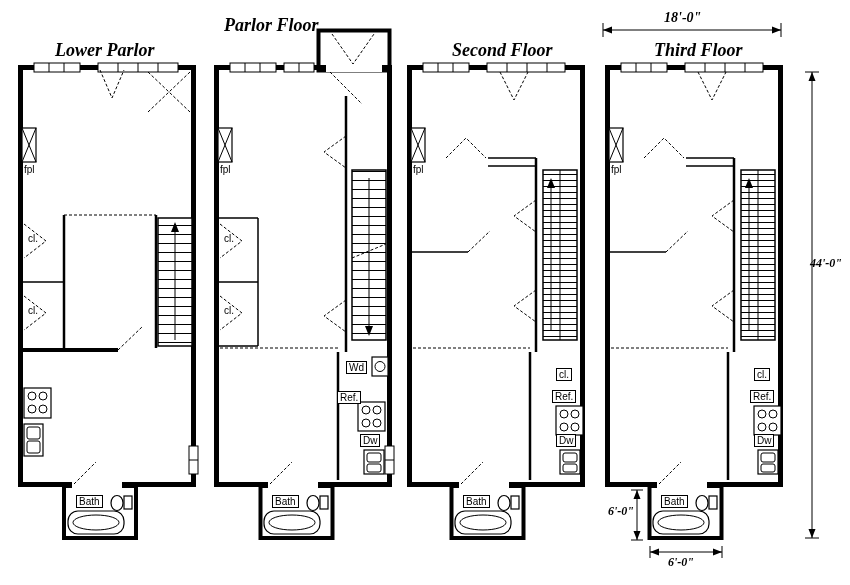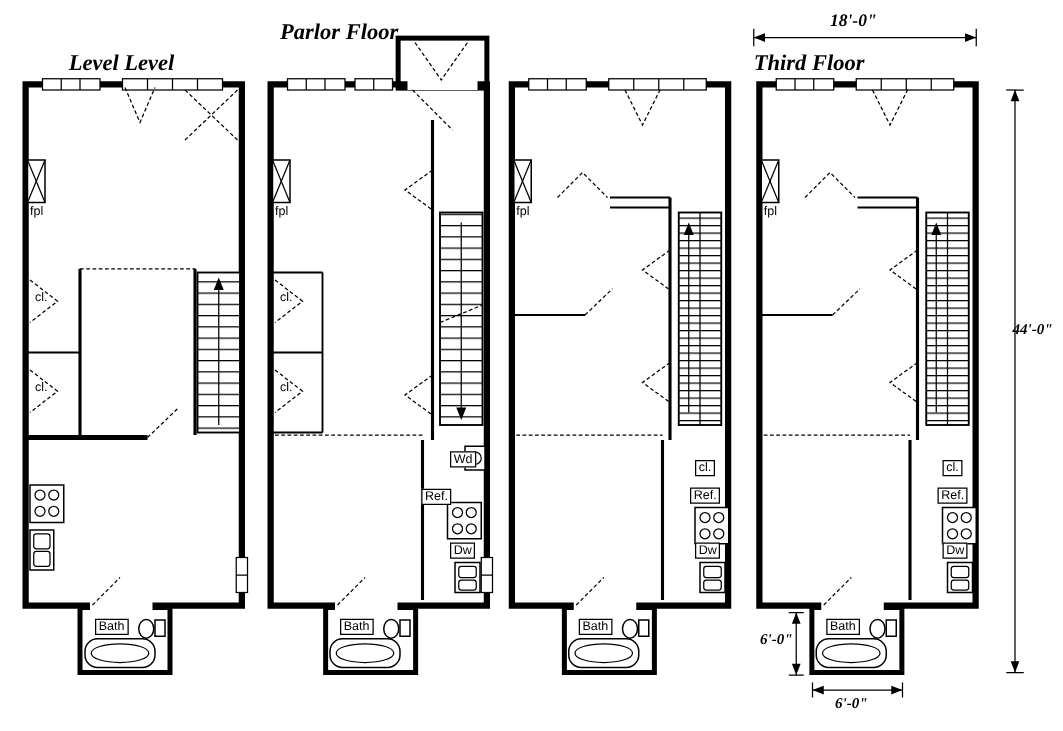--- a/index.html
+++ b/index.html
@@ -317,33 +317,34 @@
         <line class="t" x1="631" y1="540" x2="643" y2="540"></line>
 
     <line class="t" x1="650" y1="552" x2="722" y2="552"></line>
     <polygon points="650,552 659,548.5 659,555.5"></polygon>
         <polygon points="722,552 713,548.5 713,555.5"></polygon>
     <line class="t" x1="650" y1="546" x2="650" y2="558"></line>
         <line class="t" x1="722" y1="546" x2="722" y2="558"></line>
   </g>
 </svg>
 
-<div class="lbl title" style="left:55px;top:40px">Level Level</div>
+<div class="lbl title" style="left:55px;top:40px">Lower Parlor</div>
 <div class="lbl title" style="left:224px;top:15px">Parlor Floor</div>
-<div class="lbl title" style="left:603px;top:40px">Third Floor</div>
+<div class="lbl title" style="left:452px;top:40px">Second Floor</div>
+<div class="lbl title" style="left:654px;top:40px">Third Floor</div>
 
 <div class="lbl" style="left:24px;top:164px">fpl</div>
 <div class="lbl" style="left:28px;top:233px">cl.</div>
 <div class="lbl" style="left:28px;top:305px">cl.</div>
 <div class="lbl boxed" style="left:76px;top:495px">Bath</div>
 
 <div class="lbl" style="left:220px;top:164px">fpl</div>
 <div class="lbl" style="left:224px;top:233px">cl.</div>
 <div class="lbl" style="left:224px;top:305px">cl.</div>
-<div class="lbl boxed" style="left:360px;top:361px">Wd</div>
+<div class="lbl boxed" style="left:346px;top:361px">Wd</div>
 <div class="lbl boxed" style="left:337px;top:391px">Ref.</div>
 <div class="lbl boxed" style="left:360px;top:434px">Dw</div>
 <div class="lbl boxed" style="left:272px;top:495px">Bath</div>
 
 <div class="lbl" style="left:413px;top:164px">fpl</div>
 <div class="lbl boxed" style="left:556px;top:368px">cl.</div>
 <div class="lbl boxed" style="left:552px;top:390px">Ref.</div>
 <div class="lbl boxed" style="left:556px;top:434px">Dw</div>
 <div class="lbl boxed" style="left:463px;top:495px">Bath</div>
 

